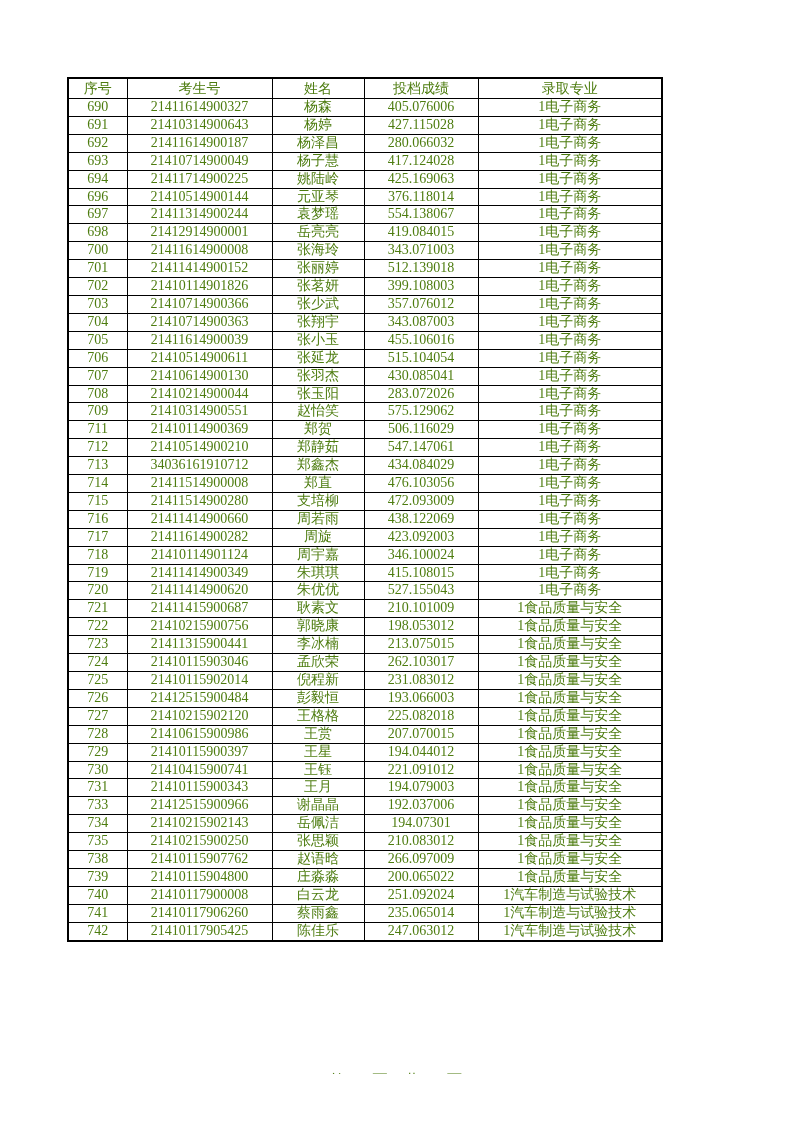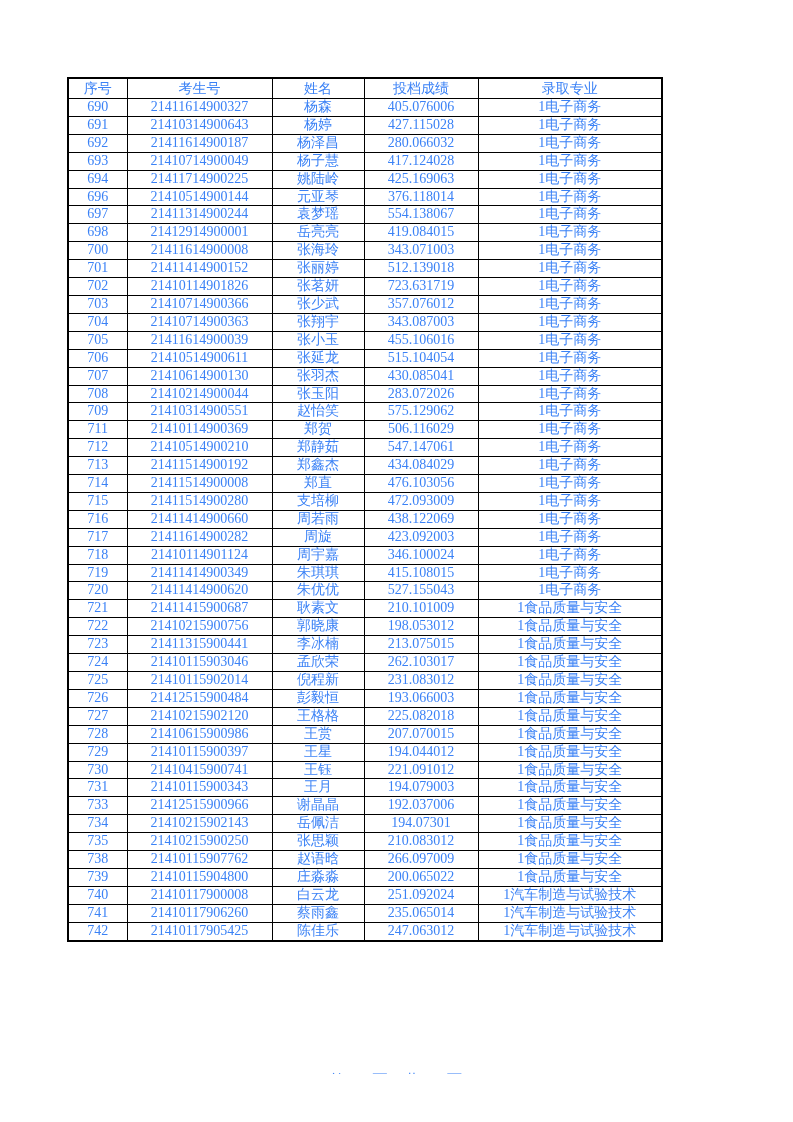--- a/index.html
+++ b/index.html
@@ -6,21 +6,21 @@
     margin: 0;
     padding: 0;
     background: #ffffff;
   }
   .page {
     position: relative;
     width: 793px;
     height: 1074px;
     background: #ffffff;
     font-family: "Liberation Serif", "DejaVu Serif", serif;
-    color: #3b82f6;
+    color: #4d7c0f;
     overflow: hidden;
   }
   table.admission-table {
     position: absolute;
     left: 67px;
     top: 77px;
     width: 594px;
     border-collapse: collapse;
     table-layout: fixed;
     border: 2px solid #000000;
@@ -150,21 +150,21 @@
           <td>701</td>
           <td>21411414900152</td>
           <td>张丽婷</td>
           <td>512.139018</td>
           <td>1电子商务</td>
         </tr>
         <tr>
           <td>702</td>
           <td>21410114901826</td>
           <td>张茗妍</td>
-          <td>723.631719</td>
+          <td>399.108003</td>
           <td>1电子商务</td>
         </tr>
         <tr>
           <td>703</td>
           <td>21410714900366</td>
           <td>张少武</td>
           <td>357.076012</td>
           <td>1电子商务</td>
         </tr>
         <tr>
@@ -218,21 +218,21 @@
         </tr>
         <tr>
           <td>712</td>
           <td>21410514900210</td>
           <td>郑静茹</td>
           <td>547.147061</td>
           <td>1电子商务</td>
         </tr>
         <tr>
           <td>713</td>
-          <td>21411514900192</td>
+          <td>34036161910712</td>
           <td>郑鑫杰</td>
           <td>434.084029</td>
           <td>1电子商务</td>
         </tr>
         <tr>
           <td>714</td>
           <td>21411514900008</td>
           <td>郑直</td>
           <td>476.103056</td>
           <td>1电子商务</td>

